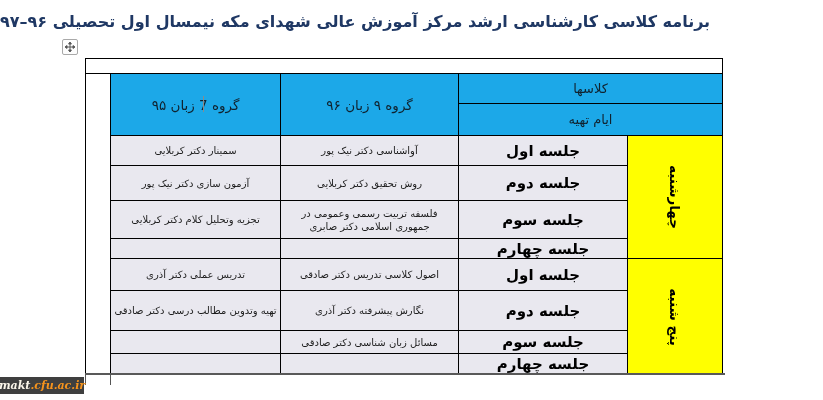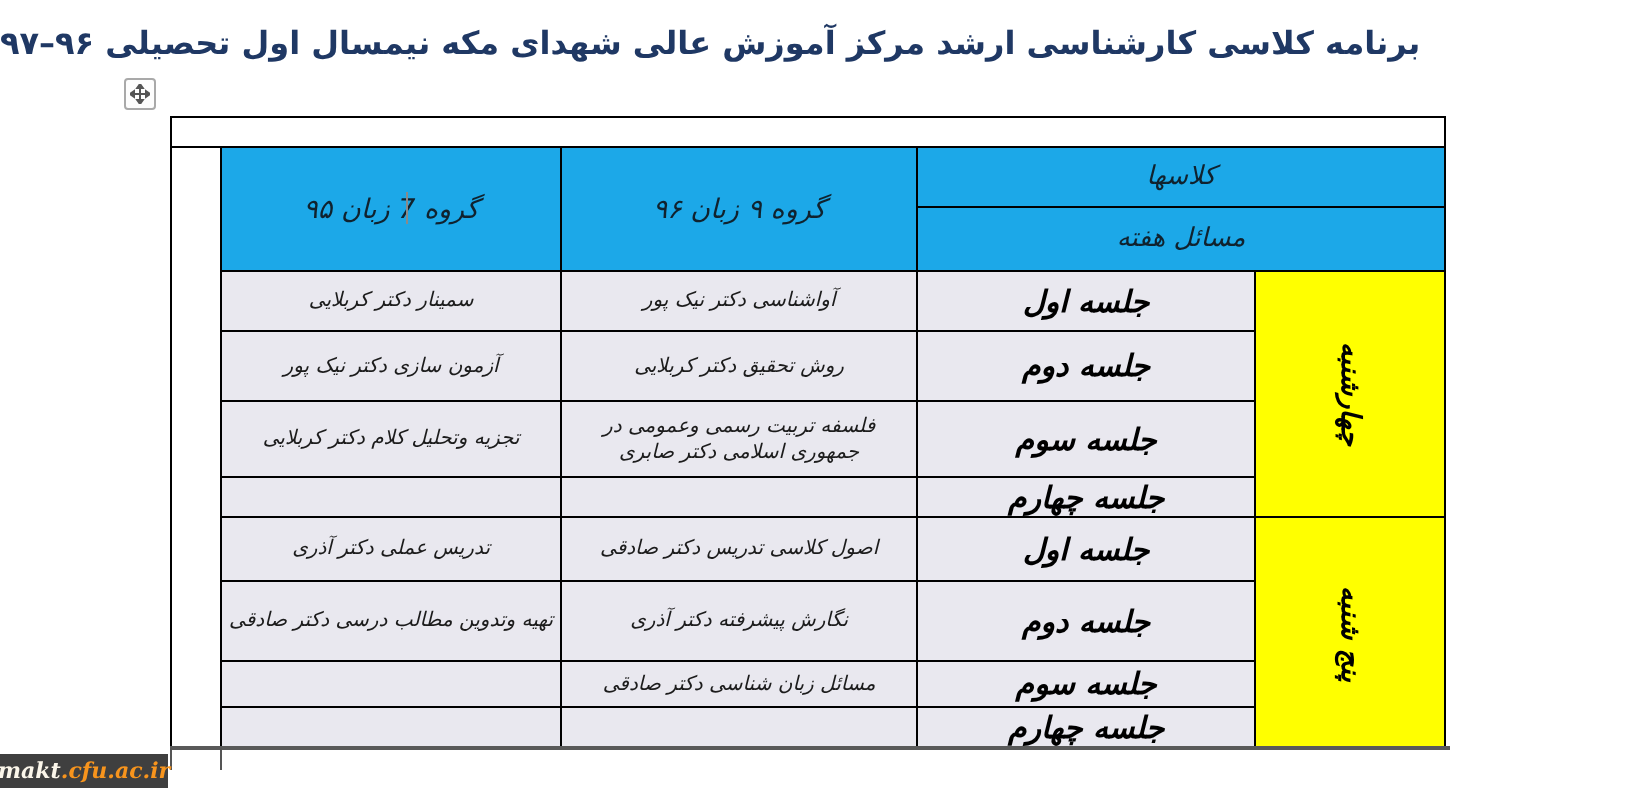--- a/index.html
+++ b/index.html
@@ -24,21 +24,20 @@
   
   .tbl-wrap{position:absolute;left:85px;top:58px;}
   table.schedule{
     border-collapse:collapse;table-layout:fixed;direction:rtl;
     width:637px;
   }
   table.schedule td{
     border:1px solid #000;
     padding:0 3px;text-align:center;vertical-align:middle;
     overflow:hidden;
-    font-style:italic;
   }
   td.toprow{background:#ffffff;border-bottom:1px solid #7f7f7f;}
   td.gutter{background:#ffffff;}
   td.hdr{
     background:#1CA8E8;color:#10222e;
     font-size:13px;
   }
   td.grp{
     background:#1CA8E8;color:#10222e;
     font-size:13.5px;position:relative;
@@ -112,21 +111,21 @@
     </tr>
 
     <tr style="height:30px">
       <td class="hdr" colspan="2">کلاسها</td>
       <td class="grp" rowspan="2">گروه ۹ زبان ۹۶</td>
       <td class="grp" rowspan="2">گروه 7 زبان ۹۵</td>
       <td class="gutter" rowspan="10"></td>
     </tr>
 
     <tr style="height:32px">
-      <td class="hdr" colspan="2">مسائل هفته</td>
+      <td class="hdr" colspan="2">ایام تهیه</td>
     </tr>
 
     <tr style="height:30px">
       <td class="day" rowspan="4">
         <div class="day-label">چهارشنبه</div>
       </td>
       <td class="session">جلسه اول</td>
       <td class="course">آواشناسی  دکتر نیک پور</td>
       <td class="course">سمینار دکتر کربلایی</td>
     </tr>

